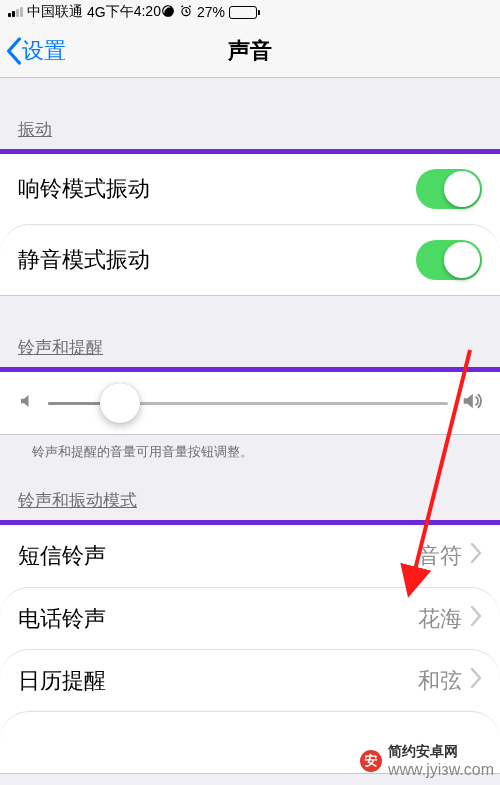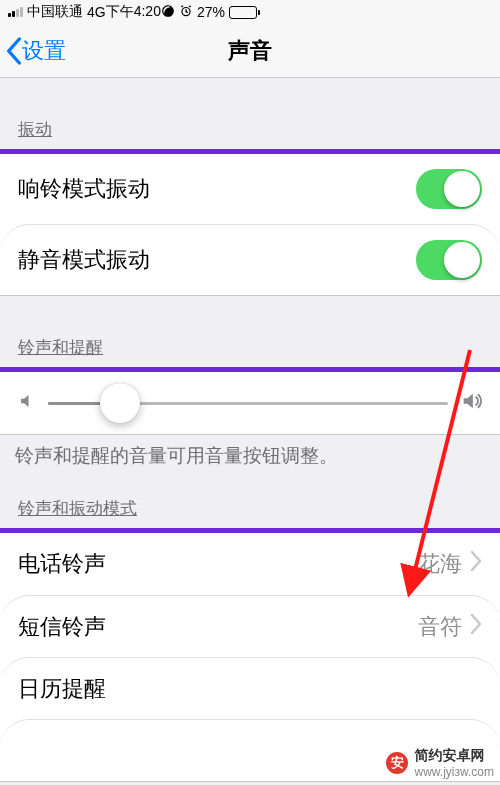--- a/index.html
+++ b/index.html
@@ -46,22 +46,22 @@
     font-size:22px; font-weight:700; pointer-events:none;
   }
   .section-header {
     padding: 22px 18px 8px;
     font-size: 17px;
     color: #6d6d72;
     text-decoration: underline;
   }
   .section-header.tall { padding-top: 40px; }
   .section-footer {
-    padding: 8px 15px 6px;
-    font-size: 19px;
+    padding: 8px 32px 6px;
+    font-size: 13px;
     color: #6d6d72;
   }
   .cell {
     background: #fff;
     display:flex;
     align-items:center;
     justify-content:space-between;
     padding: 15px 18px;
     font-size: 22px;
     min-height: 62px;
@@ -105,21 +105,21 @@
   .watermark{
     position:absolute; right:6px; bottom:6px;
     display:flex; align-items:center; gap:6px;
     font-size:14px; color:#333; background:rgba(255,255,255,0.0);
     pointer-events:none;
   }
   .watermark .logo{
     width:22px;height:22px;border-radius:50%;background:#e03a2f;color:#fff;
     display:flex;align-items:center;justify-content:center;font-size:13px;font-weight:bold;
   }
-  .watermark .sub{font-size:12px;color:#888;}
+  .watermark .sub{font-size:16px;color:#888;}
 </style>
 </head>
 <body>
 
 <div class="status-bar">
   <div class="status-left">
     <span class="signal-bars">
       <span></span>
         <span></span>
         <span></span>
@@ -192,39 +192,45 @@
           <path fill="none" stroke="#8a8a8e" stroke-width="2" d="M17 7a6 6 0 0 1 0 10M19.5 4.5a10 10 0 0 1 0 15"></path>
         </svg>
     </span>
   </div>
 </div>
 <div class="section-footer">铃声和提醒的音量可用音量按钮调整。</div>
 
 <div class="section-header">铃声和振动模式</div>
 <div class="group">
   <div class="cell">
+    <span>短信铃声</span>
+    <span class="right-side">
+      <span class="value-label">音符</span>
+      <span class="chevron"><svg viewBox="0 0 12 20">
+            <path fill="none" stroke="#c7c7cc" stroke-width="2.5" stroke-linecap="round" stroke-linejoin="round" d="M2 1l8 9-8 9"></path>
+          </svg></span>
+    </span>
+  </div>
+  <div class="cell">
     <span>电话铃声</span>
     <span class="right-side">
       <span class="value-label">花海</span>
       <span class="chevron"><svg viewBox="0 0 12 20">
             <path fill="none" stroke="#c7c7cc" stroke-width="2.5" stroke-linecap="round" stroke-linejoin="round" d="M2 1l8 9-8 9"></path>
           </svg></span>
     </span>
   </div>
   <div class="cell">
-    <span>短信铃声</span>
+    <span>日历提醒</span>
     <span class="right-side">
-      <span class="value-label">音符</span>
+      <span class="value-label">和弦</span>
       <span class="chevron"><svg viewBox="0 0 12 20">
             <path fill="none" stroke="#c7c7cc" stroke-width="2.5" stroke-linecap="round" stroke-linejoin="round" d="M2 1l8 9-8 9"></path>
           </svg></span>
     </span>
-  </div>
-  <div class="cell">
-    <span>日历提醒</span>
   </div>
   <div class="cell">
     
   </div>
 </div>
 
 <svg class="arrow-annotation" style="left:260px;top:340px;width:220px;height:270px" viewBox="0 0 220 270">
   <defs>
     <marker id="ah" markerWidth="10" markerHeight="10" refX="6" refY="4" orient="auto">
       <path d="M0 0 L8 4 L0 8 z" fill="#ff1a1a"></path>

